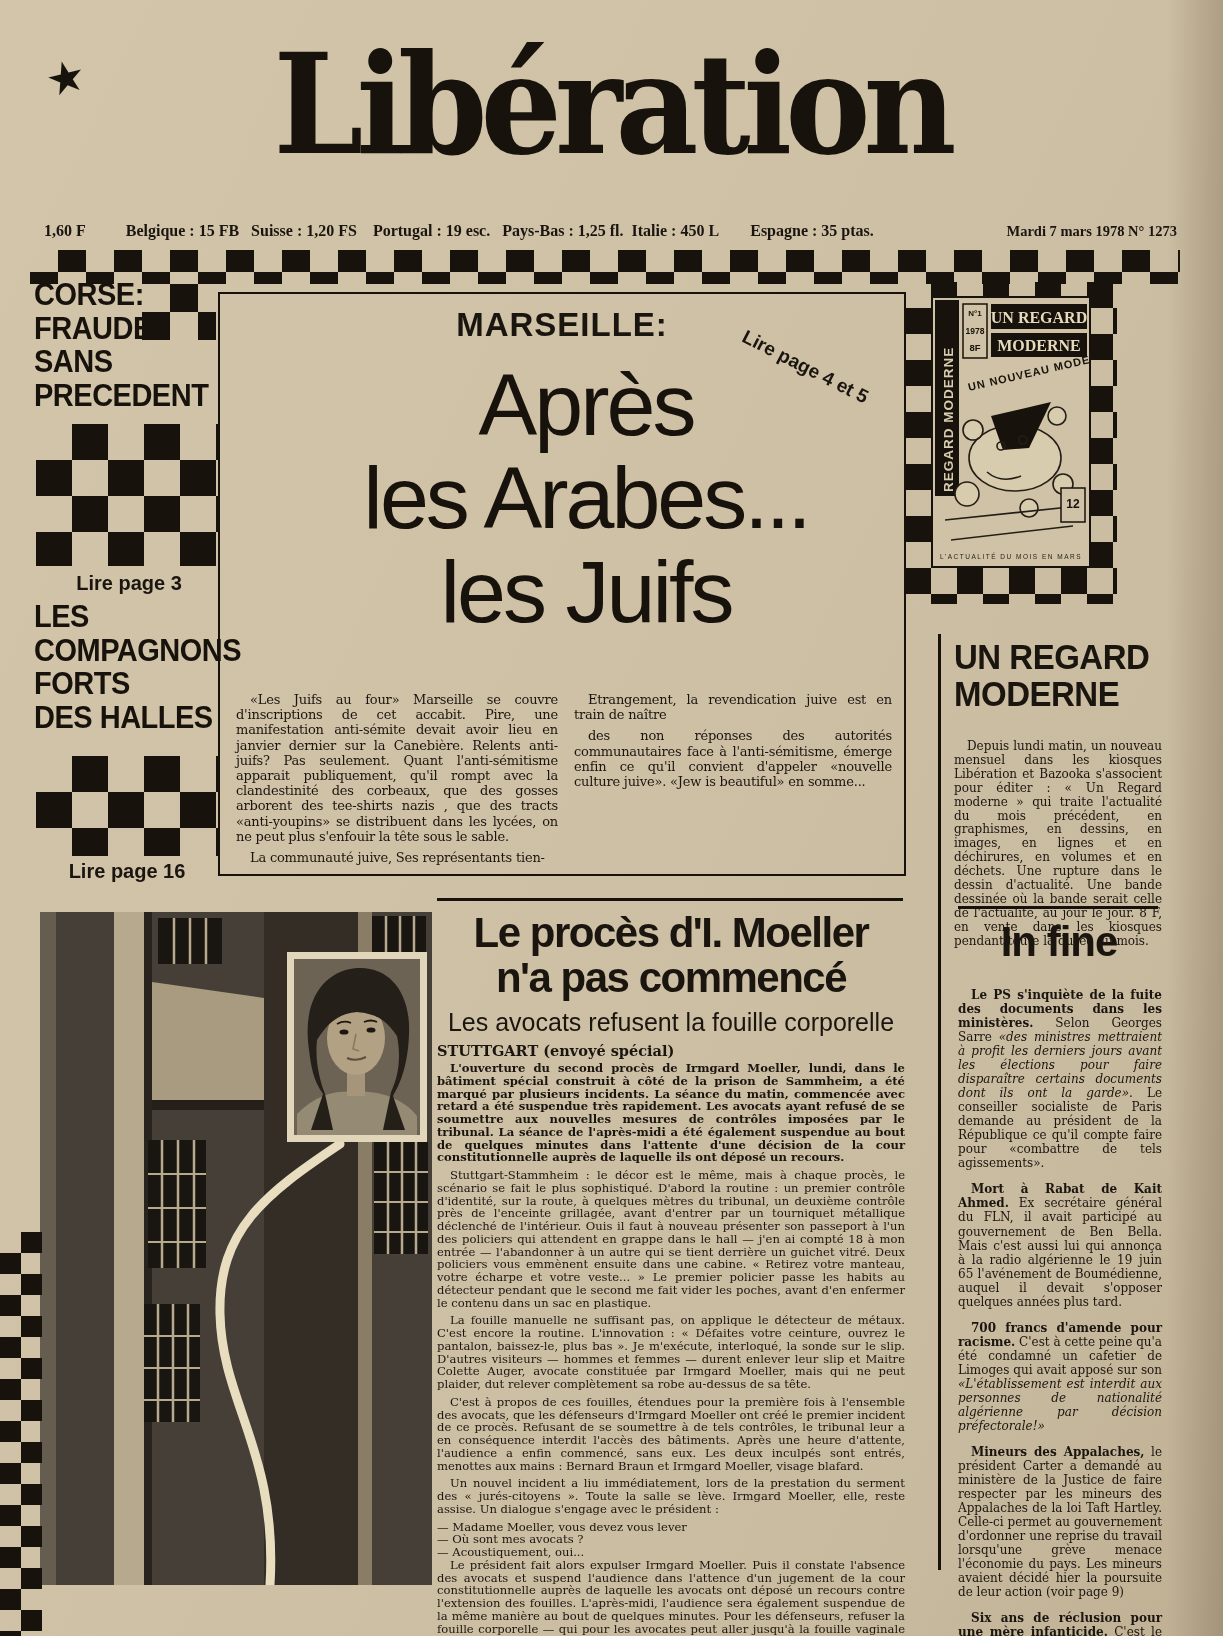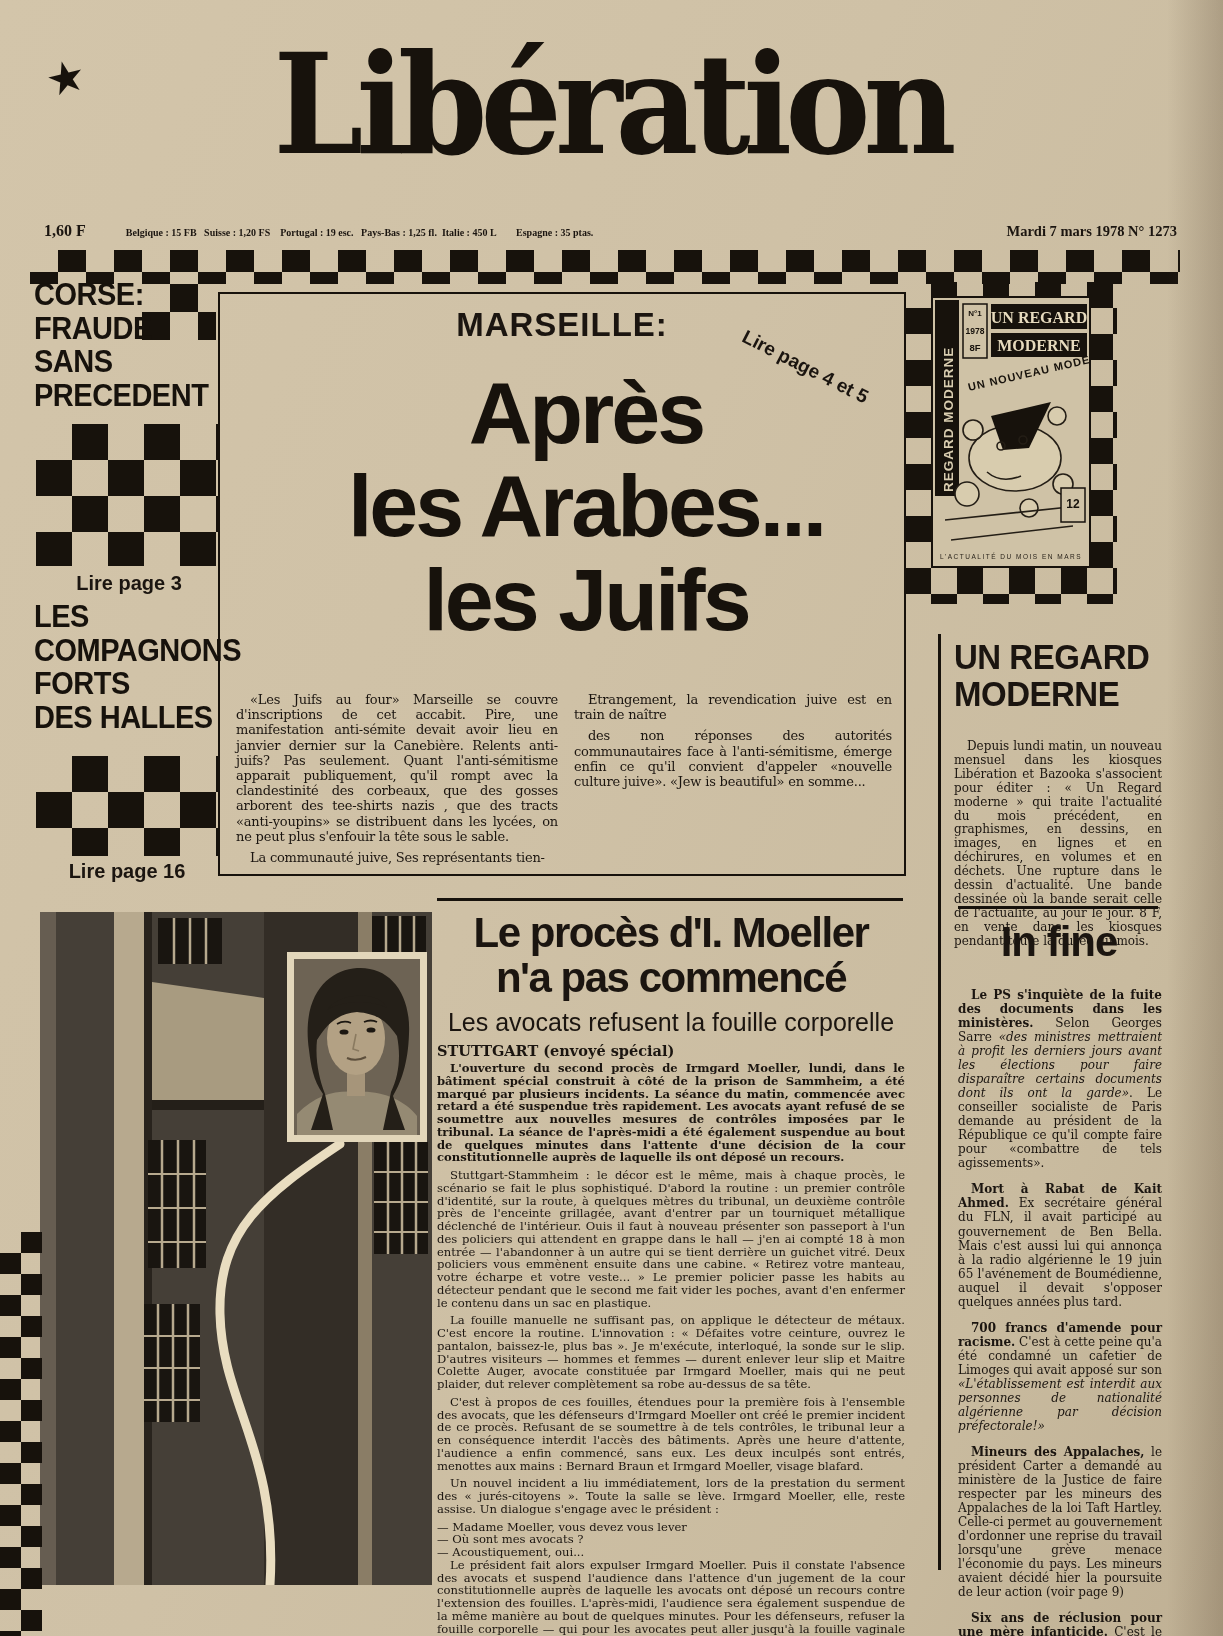--- a/index.html
+++ b/index.html
@@ -15,32 +15,32 @@
   
   .star{font-size:44px;line-height:1;transform:rotate(-14deg);color:#17120c;}
   .masthead{
     width:100%;text-align:center;
     font-family:"DejaVu Serif",serif;font-weight:bold;
     font-size:128px;letter-spacing:-7px;line-height:1;
     transform:scaleY(1.08);color:#17120c;
   }
   .priceline{left:44px;right:46px;top:222px;display:flex;align-items:baseline;
     font-family:"Liberation Serif",serif;font-size:14.5px;font-weight:bold;}
-  .priceline .ed{margin-left:40px;white-space:pre;font-size:10px;flex:1;}
+  .priceline .ed{margin-left:40px;white-space:pre;font-size:16px;flex:1;}
   .priceline .dt{font-size:14.5px;}
   
   .teaser{font-weight:800;font-size:29px;line-height:1.1;letter-spacing:-0.5px;
     white-space:pre-line;color:#17120c;transform:scaleY(1.05);}
   .lire{font-weight:bold;font-size:20px;text-align:center;}
   
   .leadbox{left:218px;top:292px;width:688px;height:584px;border:2.5px solid #17120c;box-sizing:border-box;}
   .kicker{margin-top:12px;text-align:center;font-size:33px;font-weight:800;letter-spacing:1px;}
   .pageref{position:absolute;right:30px;top:62px;transform:rotate(27deg);
     font-size:19px;font-weight:bold;white-space:nowrap;}
-  .bigheadline{margin-top:22px;text-align:center;font-size:88px;font-weight:700;
+  .bigheadline{margin-top:14px;text-align:center;font-size:88px;font-weight:400;
     line-height:1.06;letter-spacing:-3px;white-space:pre-line;color:#17120c;padding-left:48px;}
   .serif{font-family:"DejaVu Serif",serif;text-align:justify;}
   .leadcols{top:398px;}
   .leadcols p{margin:0 0 6px;text-indent:14px;font-size:13px;line-height:1.17;letter-spacing:-0.2px;}
   
   .regard-heading{font-size:33px;font-weight:800;line-height:1.1;white-space:pre-line;letter-spacing:-0.5px;transform:scaleY(1.05);}
   .regard-body{font-size:12px;line-height:1.16;}
   .regard-body p{margin:0;text-indent:13px;}
   
   .mo-head{left:437px;top:910px;width:468px;text-align:center;

